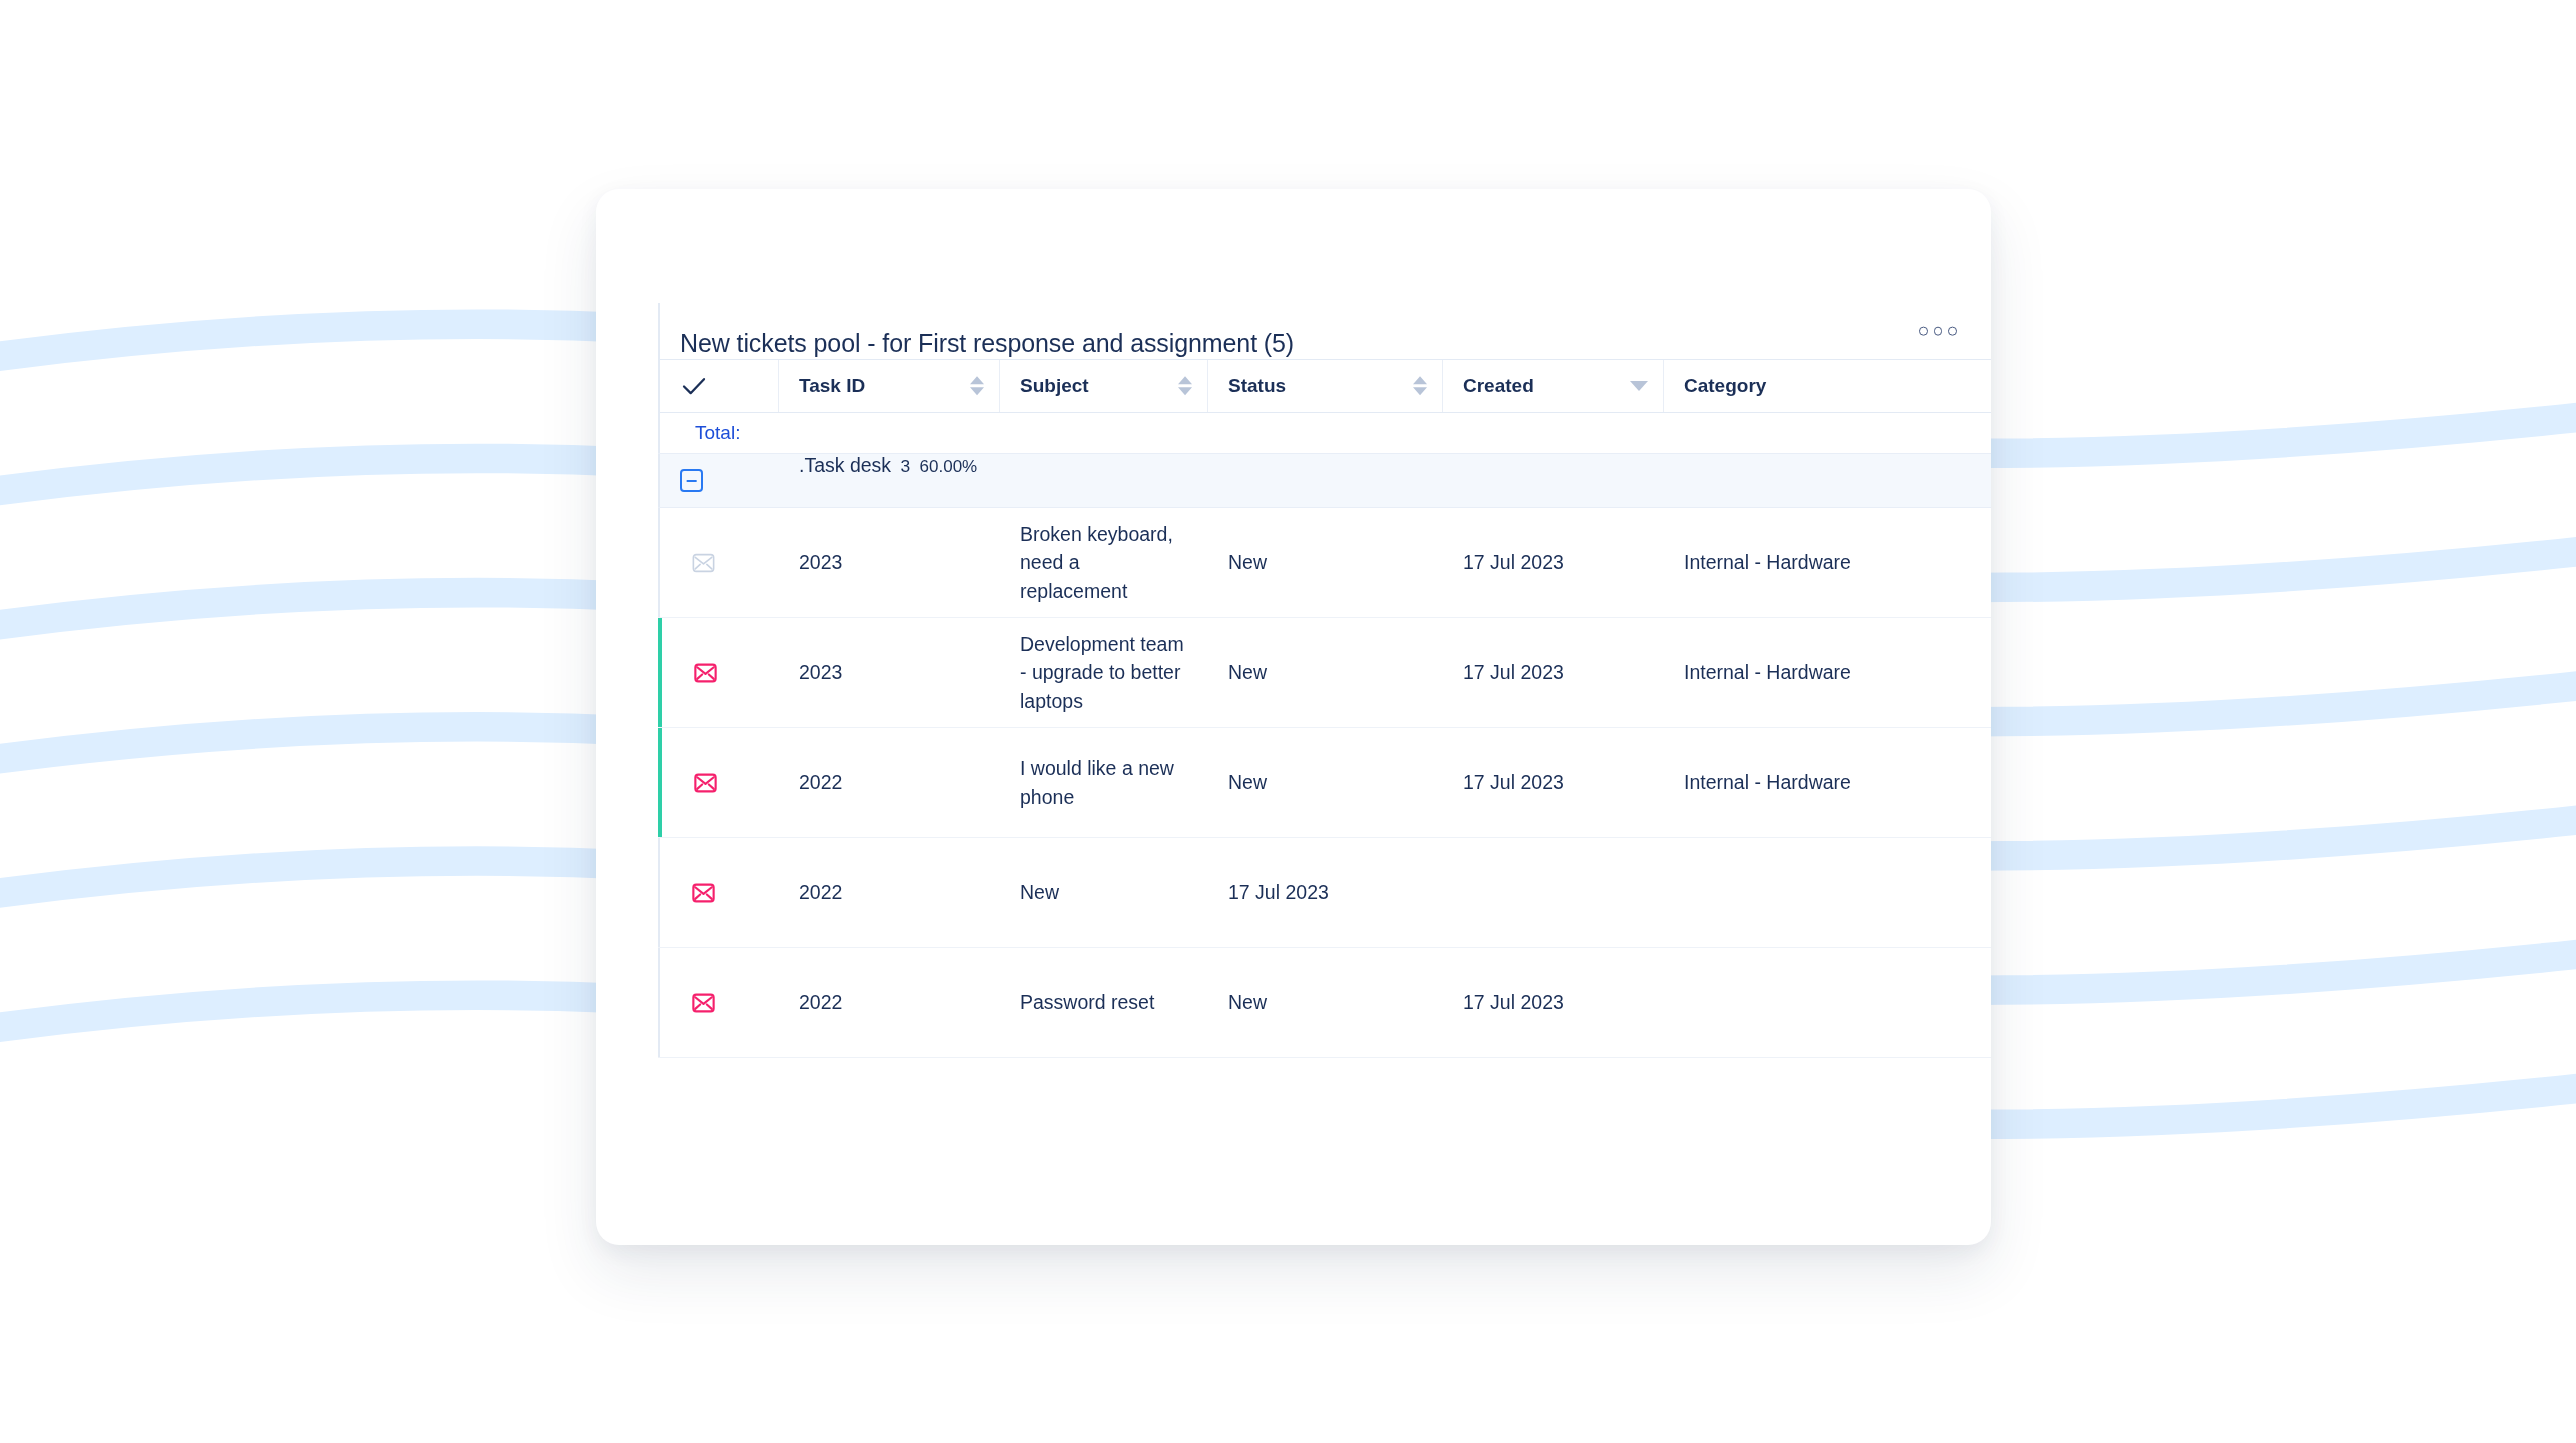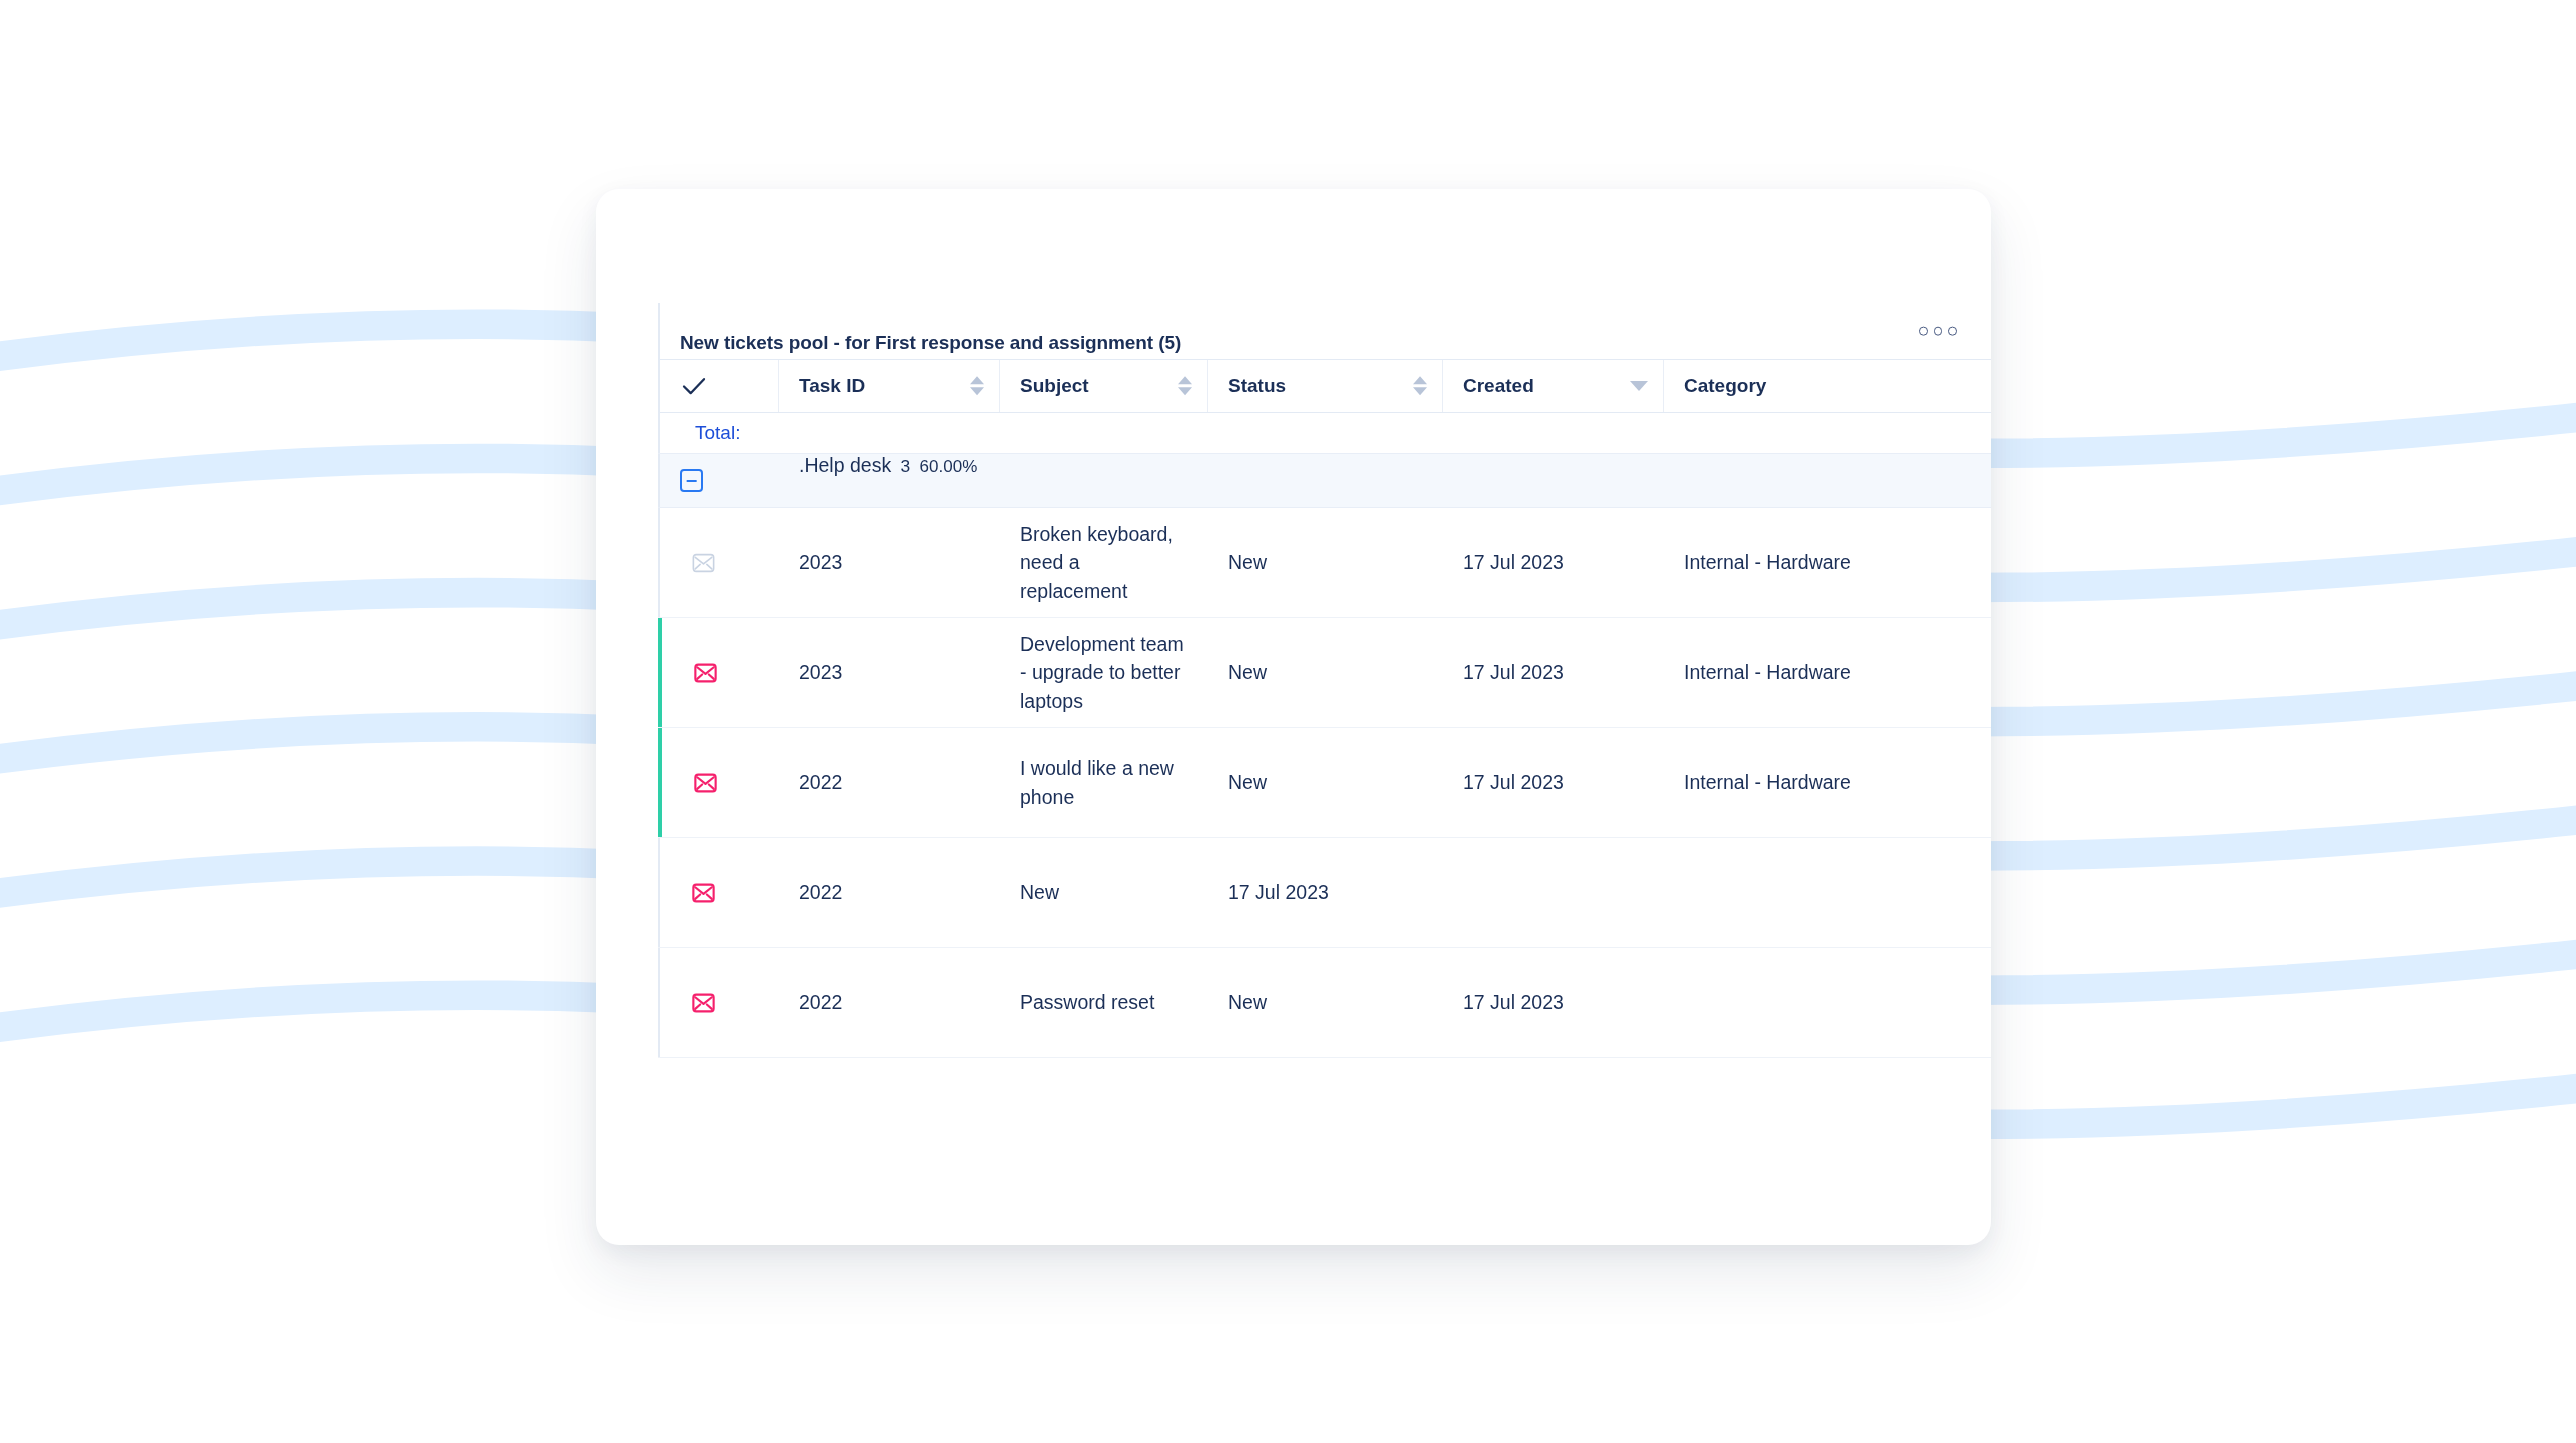--- a/index.html
+++ b/index.html
@@ -56,22 +56,22 @@
   .table-title-row {
     position: relative;
     height: 56px;
     border-left: 2px solid #e3eaf4;
     box-sizing: border-box;
     display: flex;
     align-items: center;
   }
   .table-title {
     margin-left: 20px;
-    font-size: 19px;
-    font-weight: bold;
+    font-size: 25px;
+    font-weight: normal;
     color: #1b2f57;
     letter-spacing: -0.1px;
     white-space: nowrap;
     margin-top: 24px;
   }
   .dots-menu {
     position: absolute;
     right: 35px;
     top: 50%;
     transform: translateY(-50%);
@@ -322,21 +322,21 @@
       <div class="grid row total">
         <div class="total-label">Total:</div>
       </div>
 
       <div id="rows-host">
           <div class="grid row group">
             <div class="group-toggle-cell">
               <span class="collapse-box"></span>
             </div>
             <div class="group-label">
-              <span>.Help desk</span>
+              <span>.Task desk</span>
               <span class="gcount">3</span>
               <span class="gpct">60.00%</span>
             </div>
           </div>
           <div class="grid row">
             <div class="cell leftedge icon-cell" style="min-height:109px">
               <svg class="env" width="23" height="20" viewBox="0 0 34 30">
                 <rect x="1.8" y="2.4" width="30.4" height="25.2" rx="4.2" fill="none" stroke="#c9d3e2" stroke-width="2.4"></rect>
                 <path d="M4.6 6.4 L17 16.4 L29.4 6.4" fill="none" stroke="#c9d3e2" stroke-width="2.4" stroke-linecap="round" stroke-linejoin="round"></path>
                 <path d="M4.6 23.8 L12 17.2 M29.4 23.8 L22 17.2" fill="none" stroke="#c9d3e2" stroke-width="2.4" stroke-linecap="round"></path>

